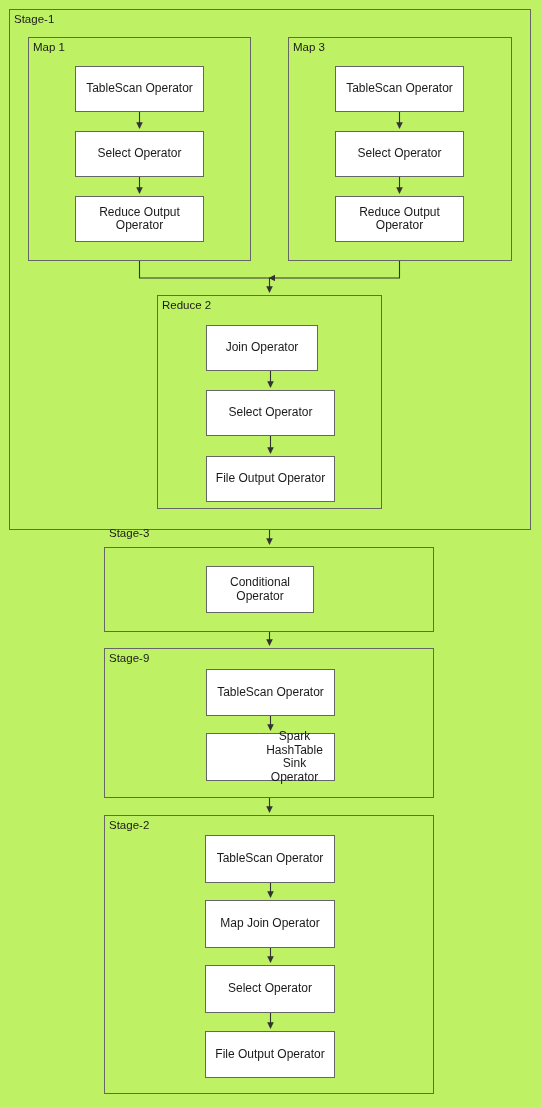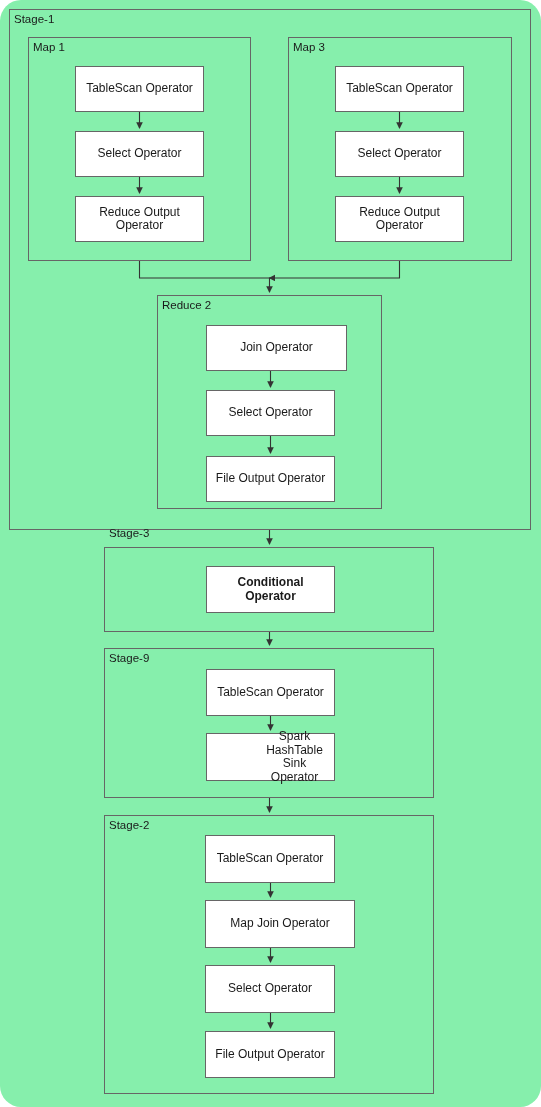--- a/index.html
+++ b/index.html
@@ -8,23 +8,22 @@
     background: #ffffff;
   }
   body {
     font-family: "Liberation Sans", sans-serif;
     -webkit-font-smoothing: antialiased;
   }
   #canvas {
     position: relative;
     width: 541px;
     height: 1107px;
-    background: #86efac;
+    background: #bef264;
     overflow: hidden;
-    border-radius: 21px;
   }
   svg.edges {
     position: absolute;
     left: 0;
     top: 0;
     width: 541px;
     height: 1107px;
     pointer-events: none;
   }
   .container-box {
@@ -107,48 +106,48 @@
         <span class="op-label" style="color: rgb(26, 26, 26);">TableScan Operator</span>
       </div>
       <div class="op-box" style="left: 335px; top: 131px; width: 129px; height: 46px; border-color: rgb(102, 102, 102);">
         <span class="op-label" style="color: rgb(26, 26, 26);">Select Operator</span>
       </div>
       <div class="op-box" style="left: 335px; top: 196px; width: 129px; height: 46px; border-color: rgb(102, 102, 102);">
         <span class="op-label" style="color: rgb(26, 26, 26);">Reduce Output Operator</span>
       </div>
       <div class="container-box" style="left: 157px; top: 295px; width: 225px; height: 214px; border-color: rgb(102, 102, 102);"></div>
       <div class="container-label" style="left: 162px; top: 299px; color: rgb(26, 26, 26);">Reduce 2</div>
-      <div class="op-box" style="left: 206px; top: 325px; width: 141px; height: 46px; border-color: rgb(102, 102, 102);">
+      <div class="op-box" style="left: 206px; top: 325px; width: 112px; height: 46px; border-color: rgb(102, 102, 102);">
         <span class="op-label" style="color: rgb(26, 26, 26);">Join Operator</span>
       </div>
       <div class="op-box" style="left: 206px; top: 390px; width: 129px; height: 46px; border-color: rgb(102, 102, 102);">
         <span class="op-label" style="color: rgb(26, 26, 26);">Select Operator</span>
       </div>
       <div class="op-box" style="left: 206px; top: 456px; width: 129px; height: 46px; border-color: rgb(102, 102, 102);">
         <span class="op-label" style="color: rgb(26, 26, 26);">File Output Operator</span>
       </div>
       <div class="container-box" style="left: 104px; top: 547px; width: 330px; height: 85px; border-color: rgb(102, 102, 102);"></div>
       <div class="container-label" style="left: 109px; top: 527px; color: rgb(26, 26, 26);">Stage-3</div>
-      <div class="op-box" style="left: 206px; top: 566px; width: 129px; height: 47px; border-color: rgb(102, 102, 102); font-weight: bold;">
+      <div class="op-box" style="left: 206px; top: 566px; width: 108px; height: 47px; border-color: rgb(102, 102, 102);">
         <span class="op-label" style="color: rgb(26, 26, 26);">Conditional Operator</span>
       </div>
       <div class="container-box" style="left: 104px; top: 648px; width: 330px; height: 150px; border-color: rgb(102, 102, 102);"></div>
       <div class="container-label" style="left: 109px; top: 652px; color: rgb(26, 26, 26);">Stage-9</div>
       <div class="op-box" style="left: 206px; top: 669px; width: 129px; height: 47px; border-color: rgb(102, 102, 102);">
         <span class="op-label" style="color: rgb(26, 26, 26);">TableScan Operator</span>
       </div>
       <div class="op-box" style="left: 206px; top: 733px; width: 129px; height: 48px; border-color: rgb(102, 102, 102); padding-left: 48px;">
         <span class="op-label" style="color: rgb(26, 26, 26);">Spark HashTable Sink Operator</span>
       </div>
       <div class="container-box" style="left: 104px; top: 815px; width: 330px; height: 279px; border-color: rgb(102, 102, 102);"></div>
       <div class="container-label" style="left: 109px; top: 819px; color: rgb(26, 26, 26);">Stage-2</div>
       <div class="op-box" style="left: 205px; top: 835px; width: 130px; height: 48px; border-color: rgb(102, 102, 102);">
         <span class="op-label" style="color: rgb(26, 26, 26);">TableScan Operator</span>
       </div>
-      <div class="op-box" style="left: 205px; top: 900px; width: 150px; height: 48px; border-color: rgb(102, 102, 102);">
+      <div class="op-box" style="left: 205px; top: 900px; width: 130px; height: 48px; border-color: rgb(102, 102, 102);">
         <span class="op-label" style="color: rgb(26, 26, 26);">Map Join Operator</span>
       </div>
       <div class="op-box" style="left: 205px; top: 965px; width: 130px; height: 48px; border-color: rgb(102, 102, 102);">
         <span class="op-label" style="color: rgb(26, 26, 26);">Select Operator</span>
       </div>
       <div class="op-box" style="left: 205px; top: 1031px; width: 130px; height: 47px; border-color: rgb(102, 102, 102);">
         <span class="op-label" style="color: rgb(26, 26, 26);">File Output Operator</span>
       </div>
     </div>
 

